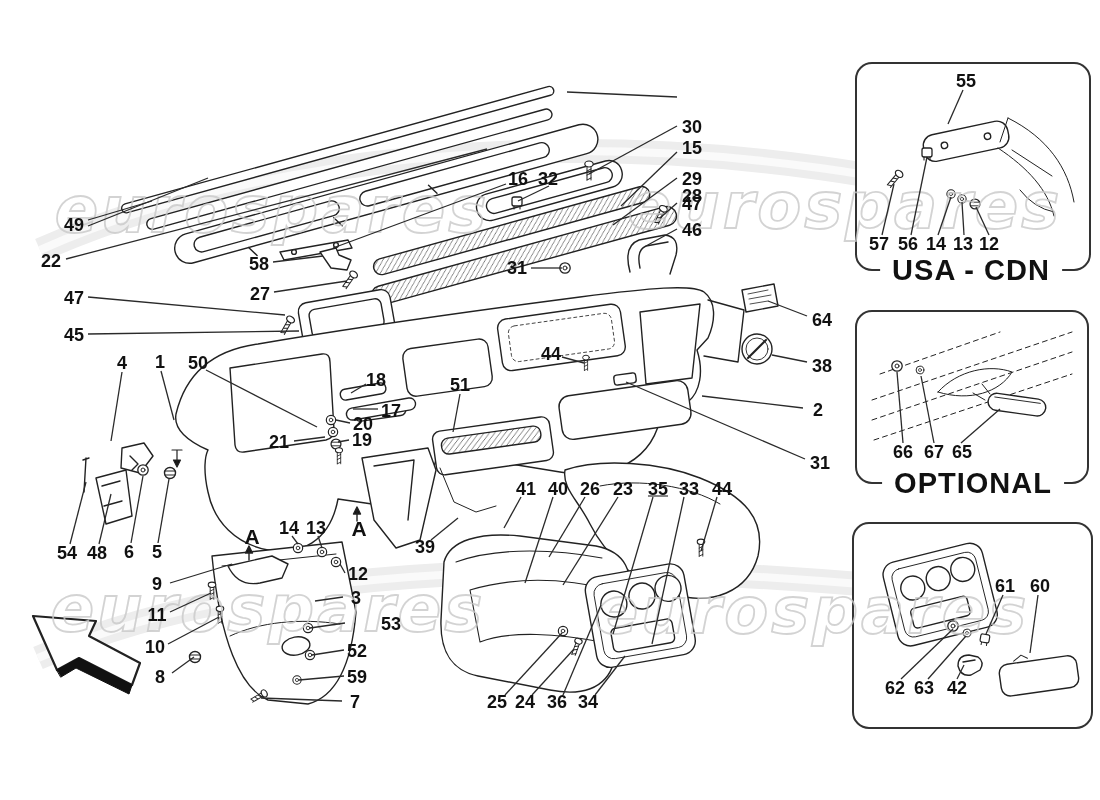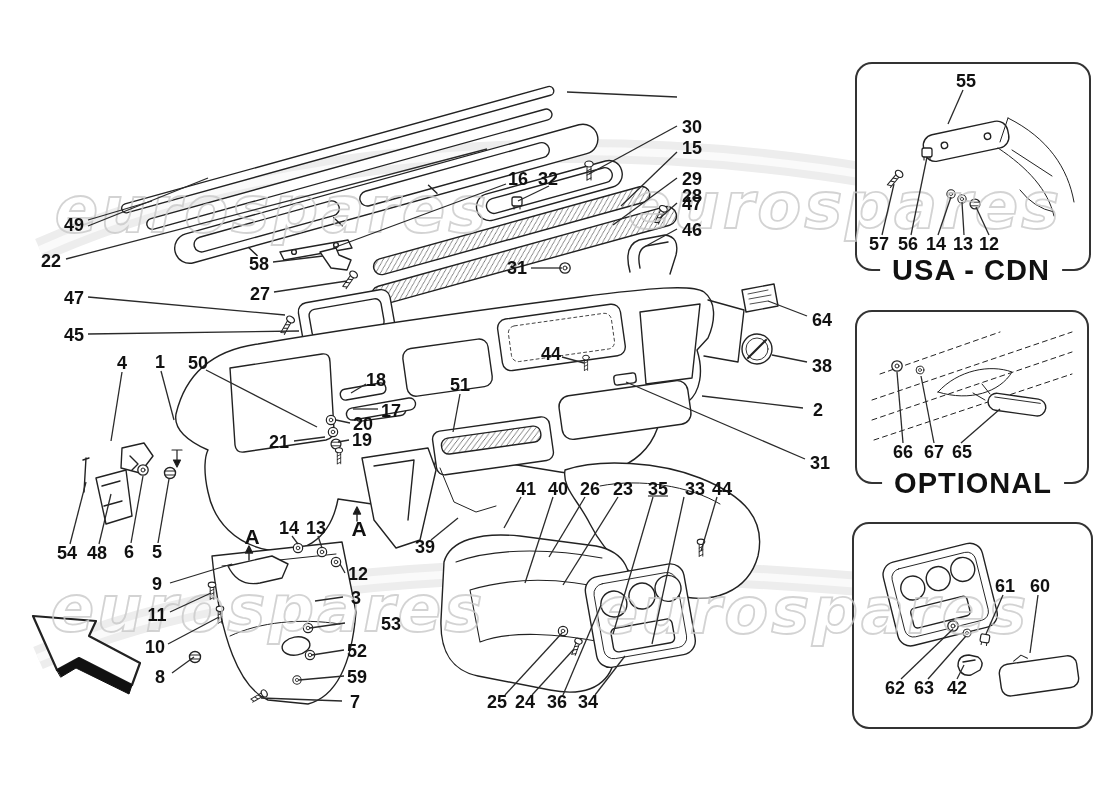--- a/index.html
+++ b/index.html
@@ -371,21 +371,21 @@
       <div class="part-label" style="left: 551px; top: 354px;">44</div>
       <div class="part-label" style="left: 822px; top: 320px;">64</div>
       <div class="part-label" style="left: 822px; top: 366px;">38</div>
       <div class="part-label" style="left: 818px; top: 410px;">2</div>
       <div class="part-label" style="left: 820px; top: 463px;">31</div>
       <div class="part-label" style="left: 526px; top: 489px;">41</div>
       <div class="part-label" style="left: 558px; top: 489px;">40</div>
       <div class="part-label" style="left: 590px; top: 489px;">26</div>
       <div class="part-label" style="left: 623px; top: 489px;">23</div>
       <div class="part-label" style="left: 658px; top: 489px; text-decoration: underline;">35</div>
-      <div class="part-label" style="left: 689px; top: 489px; margin-left: 6px;">33</div>
+      <div class="part-label" style="left: 689px; top: 489px;">33</div>
       <div class="part-label" style="left: 722px; top: 489px;">44</div>
       <div class="part-label" style="left: 67px; top: 553px;">54</div>
       <div class="part-label" style="left: 97px; top: 553px;">48</div>
       <div class="part-label" style="left: 129px; top: 552px;">6</div>
       <div class="part-label" style="left: 157px; top: 552px;">5</div>
       <div class="part-label" style="left: 289px; top: 528px;">14</div>
       <div class="part-label" style="left: 316px; top: 528px;">13</div>
       <div class="part-label" style="left: 425px; top: 547px;">39</div>
       <div class="part-label" style="left: 157px; top: 584px;">9</div>
       <div class="part-label" style="left: 157px; top: 615px;">11</div>

